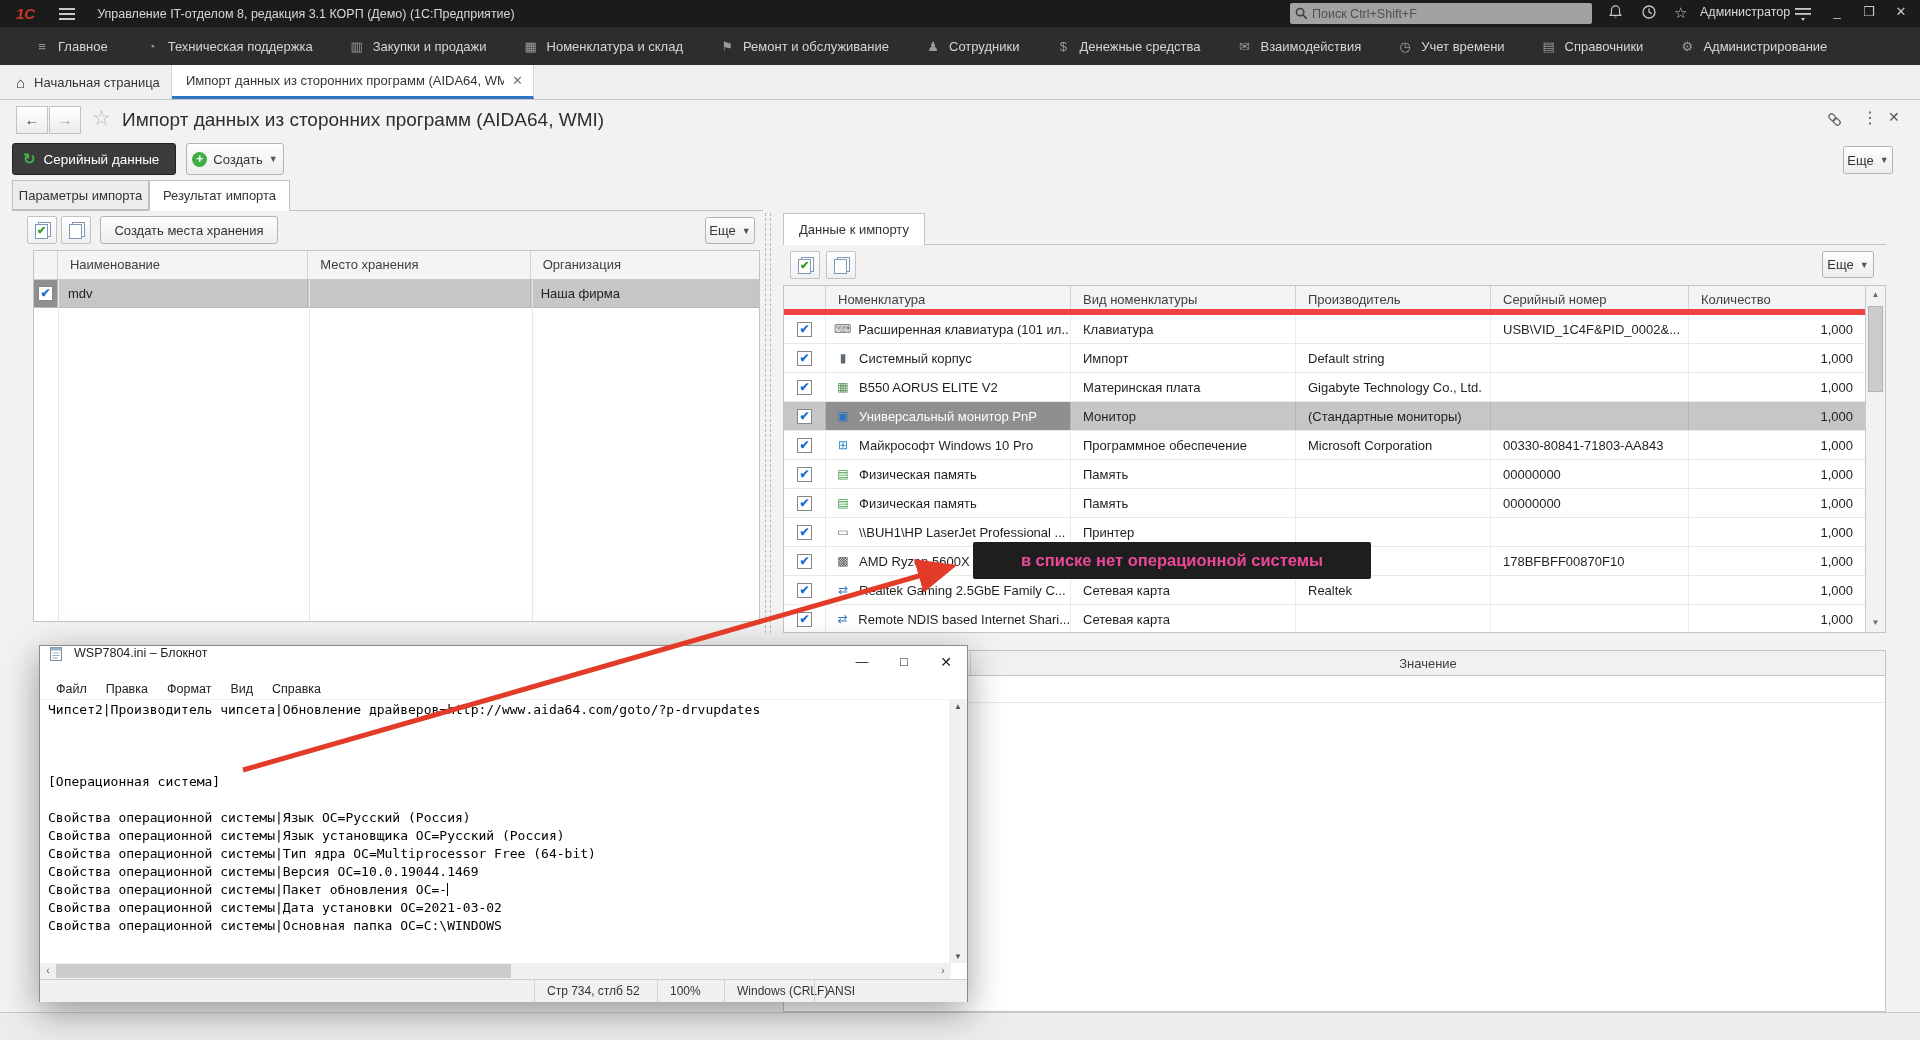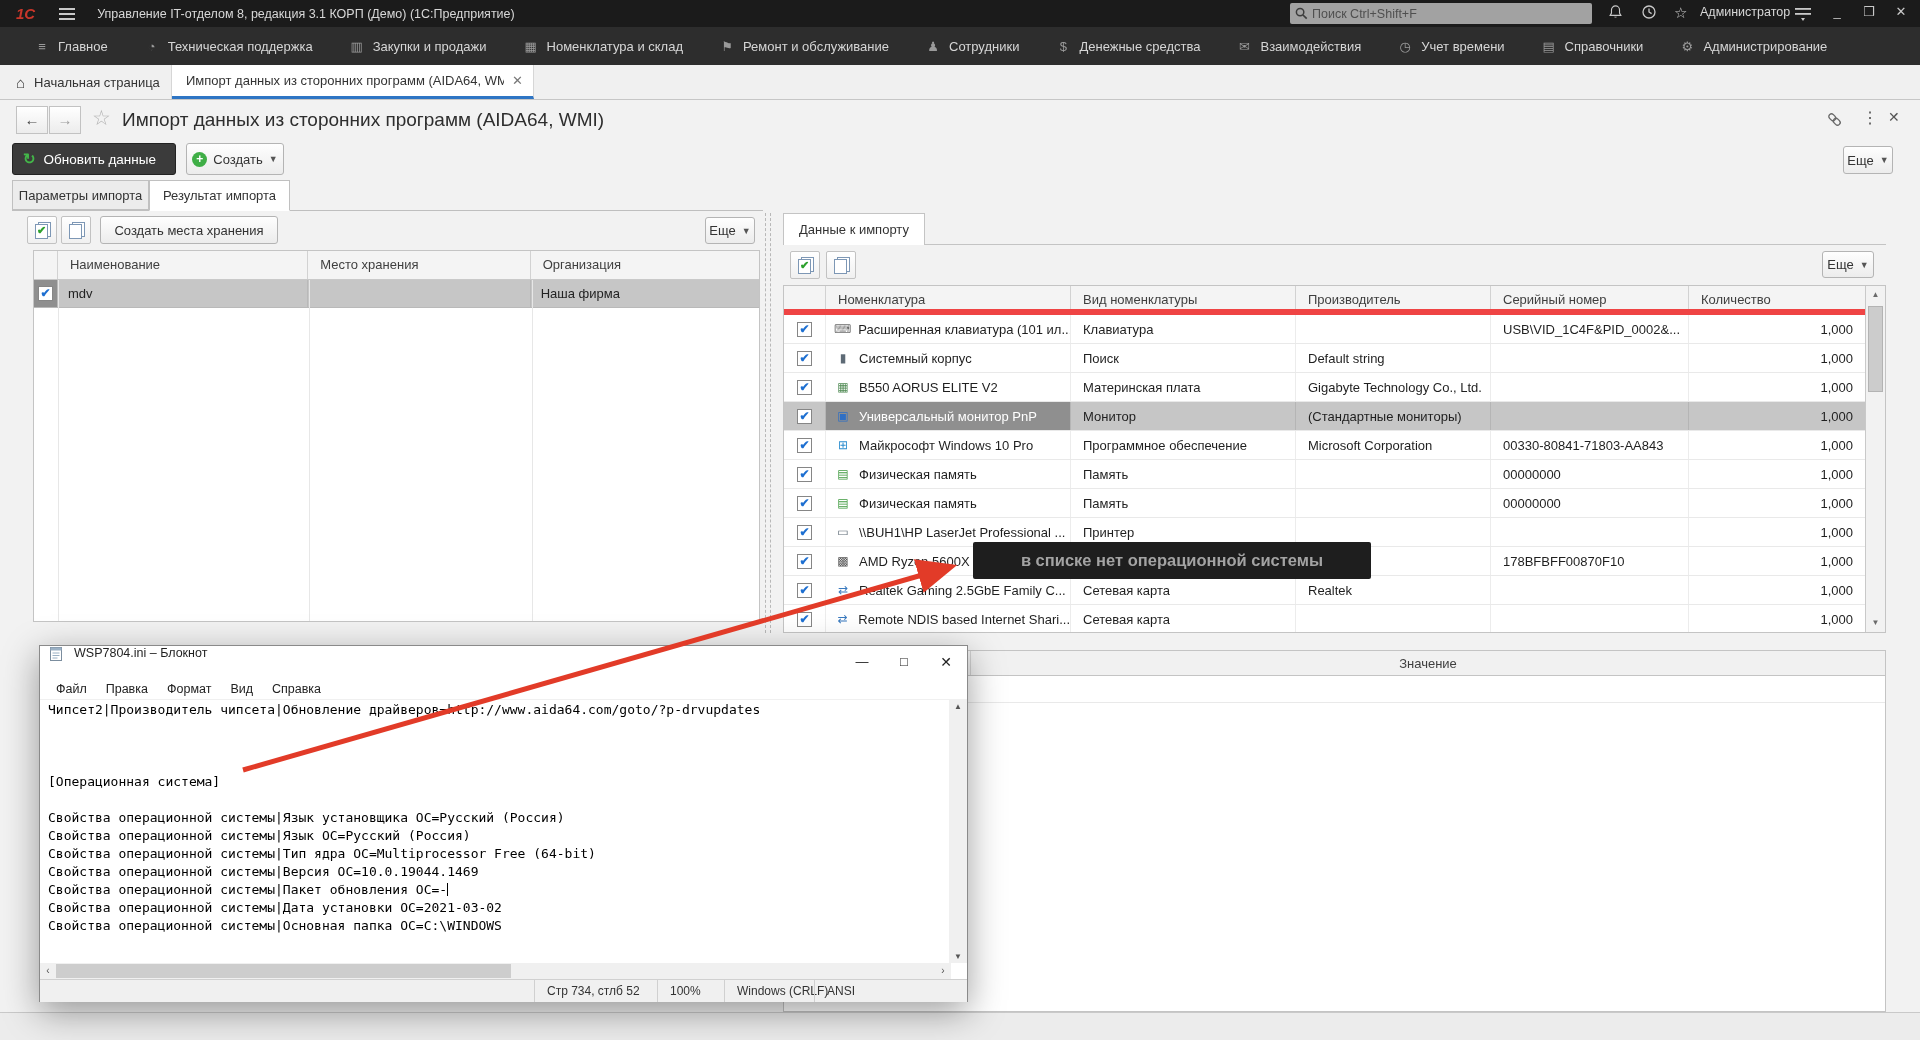--- a/index.html
+++ b/index.html
@@ -253,21 +253,21 @@
           <rect x="1.5" y="5.5" width="7" height="5" rx="2.5"></rect>
           <rect x="7.5" y="5.5" width="7" height="5" rx="2.5"></rect>
         </g>
       </svg>
   </span>
   <span class="ph-ic" style="left:1862px;top:108px;font-size:16px;color:#555;">⋮</span>
   <span class="ph-ic" style="left:1888px;top:109px;font-size:14px;color:#555;">✕</span>
 
   <div id="btn-refresh">
     <span class="rf">↻</span>
-    <span>Обновить данные</span>
+    <span>Серийный данные</span>
   </div>
   <div id="btn-create" class="btn-light">
     <span class="pluscirc">+</span>
     <span>Создать</span>
     <span class="caret">▼</span>
   </div>
   <div id="btn-more-top" class="btn-light">
     <span>Еще</span>
     <span class="caret">▼</span>
   </div>
@@ -367,21 +367,21 @@
           <div class="rcell qty" style="width: 178px; border-right: none;">1,000</div>
         </div>
         <div class="rrow">
           <div class="rcell" style="width: 42px; padding-left: 13px;">
             <span class="cb">✔</span>
           </div>
           <div class="rcell namec" style="width: 245px; padding-left: 8px;">
             <span class="item-ic" style="color: rgb(93, 106, 117);">▮</span>
             <span>Системный корпус</span>
           </div>
-          <div class="rcell" style="width: 225px;">Поиск</div>
+          <div class="rcell" style="width: 225px;">Импорт</div>
           <div class="rcell" style="width: 195px;">Default string</div>
           <div class="rcell" style="width: 198px;"></div>
           <div class="rcell qty" style="width: 178px; border-right: none;">1,000</div>
         </div>
         <div class="rrow">
           <div class="rcell" style="width: 42px; padding-left: 13px;">
             <span class="cb">✔</span>
           </div>
           <div class="rcell namec" style="width: 245px; padding-left: 8px;">
             <span class="item-ic" style="color: rgb(79, 138, 83);">▦</span>
@@ -506,21 +506,21 @@
 
   <div id="bottom-header">
     <div id="bh-c1"></div>
     <div id="bh-c2">Значение</div>
   </div>
   <div id="bottom-body">
     <div class="rowline"></div>
   </div>
   <div id="bottom-strip"></div>
 
-  <div id="tooltip" style="background: rgb(30, 30, 30); color: #a3a3a3;">в списке нет операционной системы</div>
+  <div id="tooltip" style="background: rgb(30, 30, 30); color: #ec4899;">в списке нет операционной системы</div>
 
   <div id="notepad">
     <div id="np-titlebar">
       <svg width="16" height="16" viewBox="0 0 16 16" style="margin-left:8px;">
         <rect x="2.5" y="1.5" width="11" height="13" fill="#fff" stroke="#7b8d9e" stroke-width="1"></rect>
         <rect x="2.5" y="1.5" width="11" height="3" fill="#9ab0c4"></rect>
         <line x1="4.5" y1="7" x2="11.5" y2="7" stroke="#9ab0c4" stroke-width="1"></line>
         <line x1="4.5" y1="9.5" x2="11.5" y2="9.5" stroke="#9ab0c4" stroke-width="1"></line>
         <line x1="4.5" y1="12" x2="9.5" y2="12" stroke="#9ab0c4" stroke-width="1"></line>
       </svg>
@@ -537,22 +537,22 @@
         <span>Справка</span>
       </div>
     <div id="np-content">
       <div id="np-lines">
           <div>Чипсет2|Производитель чипсета|Обновление драйверов=http://www.aida64.com/goto/?p-drvupdates</div>
           <div>&nbsp;</div>
           <div>&nbsp;</div>
           <div>&nbsp;</div>
           <div>[Операционная система]</div>
           <div>&nbsp;</div>
+          <div>Свойства операционной системы|Язык ОС=Русский (Россия)</div>
           <div>Свойства операционной системы|Язык установщика ОС=Русский (Россия)</div>
-          <div>Свойства операционной системы|Язык ОС=Русский (Россия)</div>
           <div>Свойства операционной системы|Тип ядра ОС=Multiprocessor Free (64-bit)</div>
           <div>Свойства операционной системы|Версия ОС=10.0.19044.1469</div>
           <div>Свойства операционной системы|Пакет обновления ОС=-<span class="np-caret"></span></div>
           <div>Свойства операционной системы|Дата установки ОС=2021-03-02</div>
           <div>Свойства операционной системы|Основная папка ОС=C:\WINDOWS</div>
         </div>
     </div>
     <div id="np-vscroll">
       <span class="ar" style="top:2px;">▲</span>
       <span class="ar" style="bottom:2px;">▼</span>

